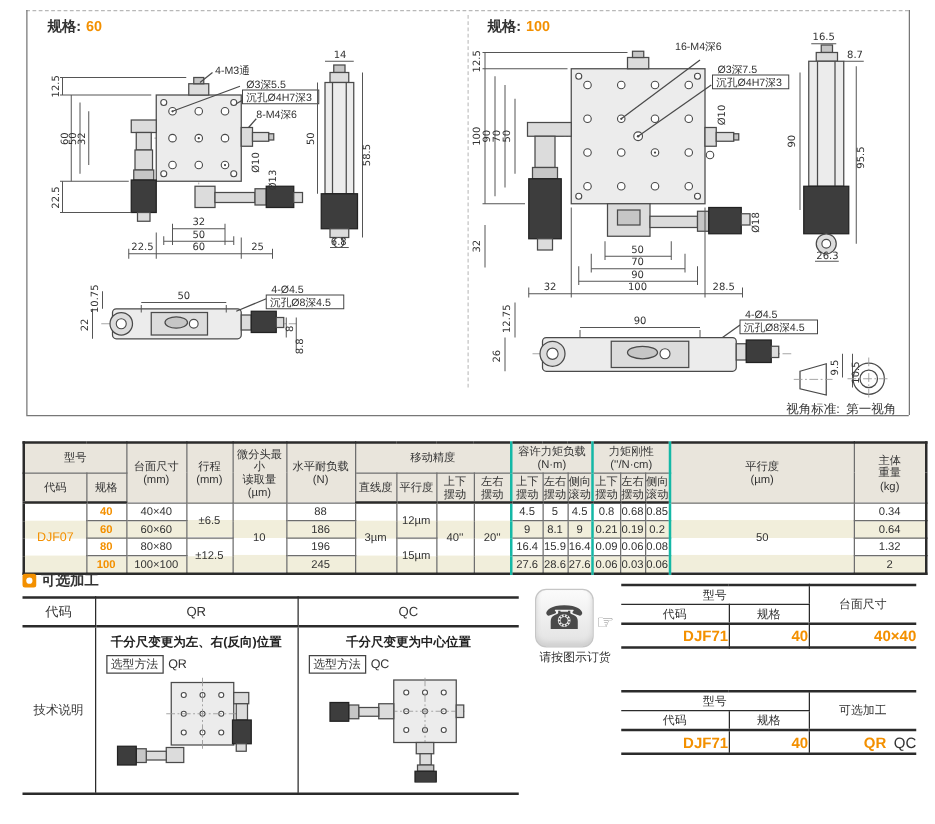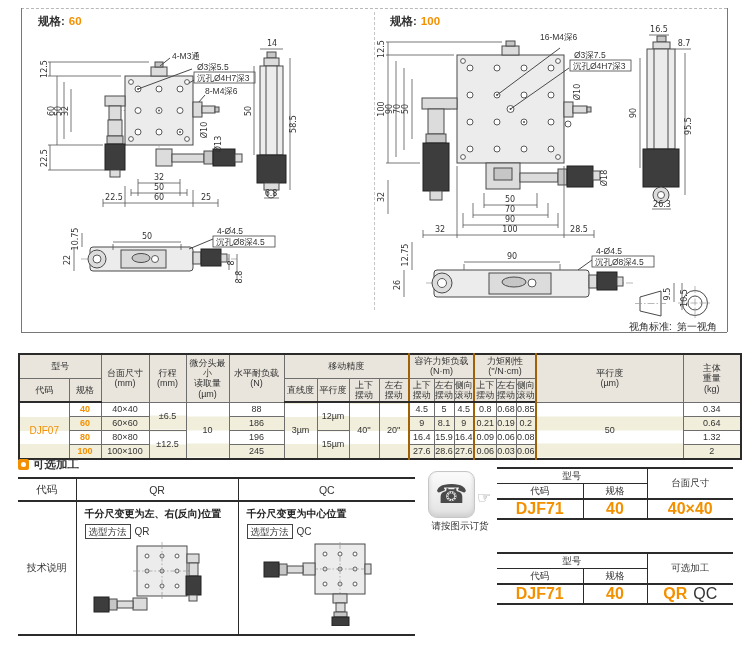--- a/index.html
+++ b/index.html
@@ -31,53 +31,53 @@
   
   table.spec{position:absolute;left:18px;top:353px;border-collapse:collapse;table-layout:fixed;
              border:2px solid #2b2b2b;}
   table.spec th,table.spec td{border:1px solid #6e6e6e;padding:0;text-align:center;font-size:9px;}
   table.spec thead th{background:#e9e5dc;font-weight:normal;line-height:1.15;white-space:pre-line;padding:1px 0;}
   table.spec thead tr:last-child th{border-bottom:2px solid #2b2b2b;}
   table.spec tbody td{height:13px;line-height:13px;background:#fff;}
   table.spec tr.beige td{background:#f1eedb;}
   table.spec td.span2{background:linear-gradient(180deg,#fff 0 50%,#f1eedb 50% 100%);}
   table.spec td.span4{background:linear-gradient(180deg,#fff 0 25%,#f1eedb 25% 50%,#fff 50% 75%,#f1eedb 75% 100%);}
-  table.spec .thickL{border-left:2px solid #a16207;}
+  table.spec .thickL{border-left:2px solid #14b8a6;}
   table.spec td.model{color:#f39000;font-weight:normal;font-size:10px;}
   table.spec td.code{color:#f39000;font-weight:bold;}
   
   .sec-head{left:18px;top:457px;display:flex;align-items:center;gap:4px;}
   .sq-icon{width:11px;height:11px;background:#f39000;border-radius:2px;position:relative;}
   .sq-icon::after{content:"";position:absolute;left:3px;top:3px;width:5px;height:5px;border-radius:50%;background:#fff;}
   .sec-head .t{font-size:11.5px;font-weight:bold;color:#333;}
   
   table.opt{position:absolute;left:18px;top:477px;border-collapse:collapse;table-layout:fixed;
             border-top:2px solid #2b2b2b;border-bottom:2px solid #2b2b2b;}
   table.opt td{padding:0;font-size:10px;vertical-align:top;}
   table.opt tr.head td{border-bottom:2px solid #2b2b2b;height:21px;text-align:center;vertical-align:middle;font-size:10.5px;}
-  table.opt td.bl{border-left:1px solid #2b2b2b;}
+  table.opt td.bl{border-left:1px solid #2b2b2b;text-align:center;}
   table.opt td.tech{vertical-align:middle;text-align:center;font-size:10px;}
   .opt-desc{font-weight:bold;font-size:10px;color:#222;padding:5px 8px 2px 8px;}
   .opt-method{padding:1px 8px;display:flex;align-items:center;gap:4px;}
   .mbox{border:1px solid #444;padding:0 3px;font-size:9.5px;line-height:13px;}
   .mini-wrap{display:flex;justify-content:center;padding:2px 0 4px 0;}
   
   .phone-btn{left:428px;top:471px;width:45px;height:45px;border:1px solid #c6c6c6;border-radius:9px;
              background:linear-gradient(#fbfbfb,#e2e2e2);box-shadow:inset 0 -3px 4px #d0d0d0;
              display:flex;align-items:center;justify-content:center;font-size:26px;color:#4a4a4a;}
   .hand{left:477px;top:488px;font-size:16px;color:#8a8a8a;}
   .phone-note{left:420px;top:520px;width:80px;text-align:center;font-size:9.5px;color:#333;}
   .ex{position:absolute;width:236px;}
   .ex-title{display:flex;align-items:center;gap:3px;margin-bottom:2px;}
   .ex-title .bullet{width:8px;height:8px;background:#f39000;}
   .ex-title .txt{font-size:11.5px;font-weight:bold;color:#f39000;}
   table.ord{border-collapse:collapse;table-layout:fixed;width:236px;
             border-top:2px solid #2b2b2b;border-bottom:2px solid #2b2b2b;}
   table.ord th{font-weight:normal;font-size:9.5px;padding:0;height:14px;}
-  table.ord td{padding:0;height:17px;text-align:center;font-size:16px;}
+  table.ord td{padding:0;height:17px;text-align:right;font-size:12px;}
   table.ord .bl{border-left:1px solid #2b2b2b;}
   table.ord .bb{border-bottom:1px solid #2b2b2b;}
   table.ord .bb2{border-bottom:2px solid #2b2b2b;}
   table.ord td.ocode{color:#f39000;font-weight:bold;}
   .qc-plain{color:#333;font-weight:normal;margin-left:6px;}
 </style>
 </head>
 <body>
 
 <div id="page">

